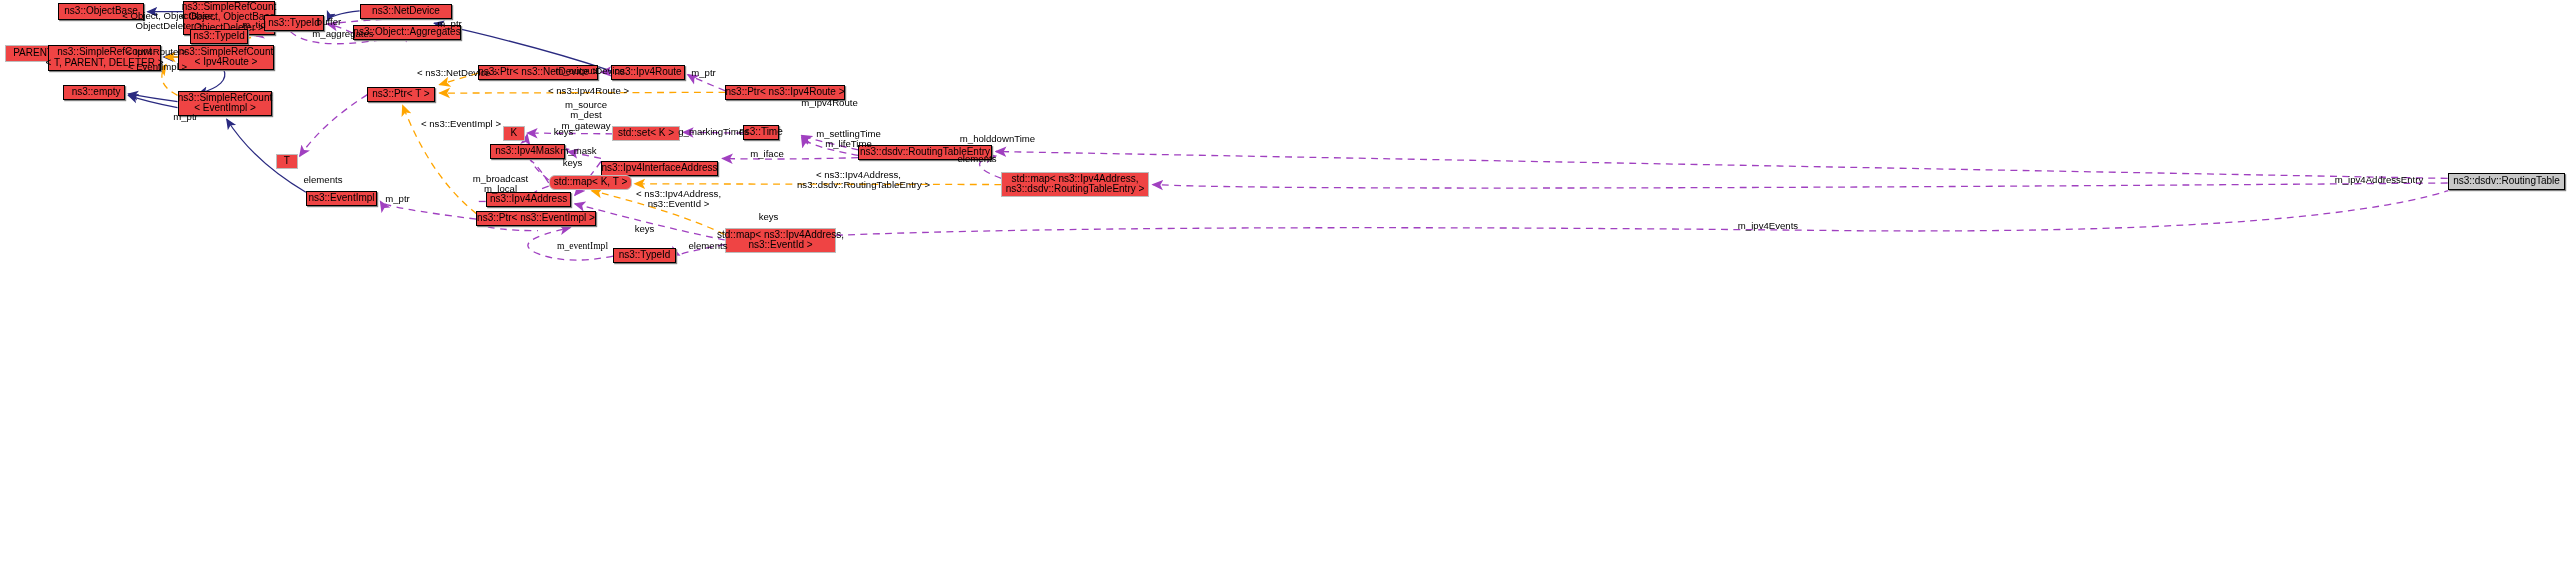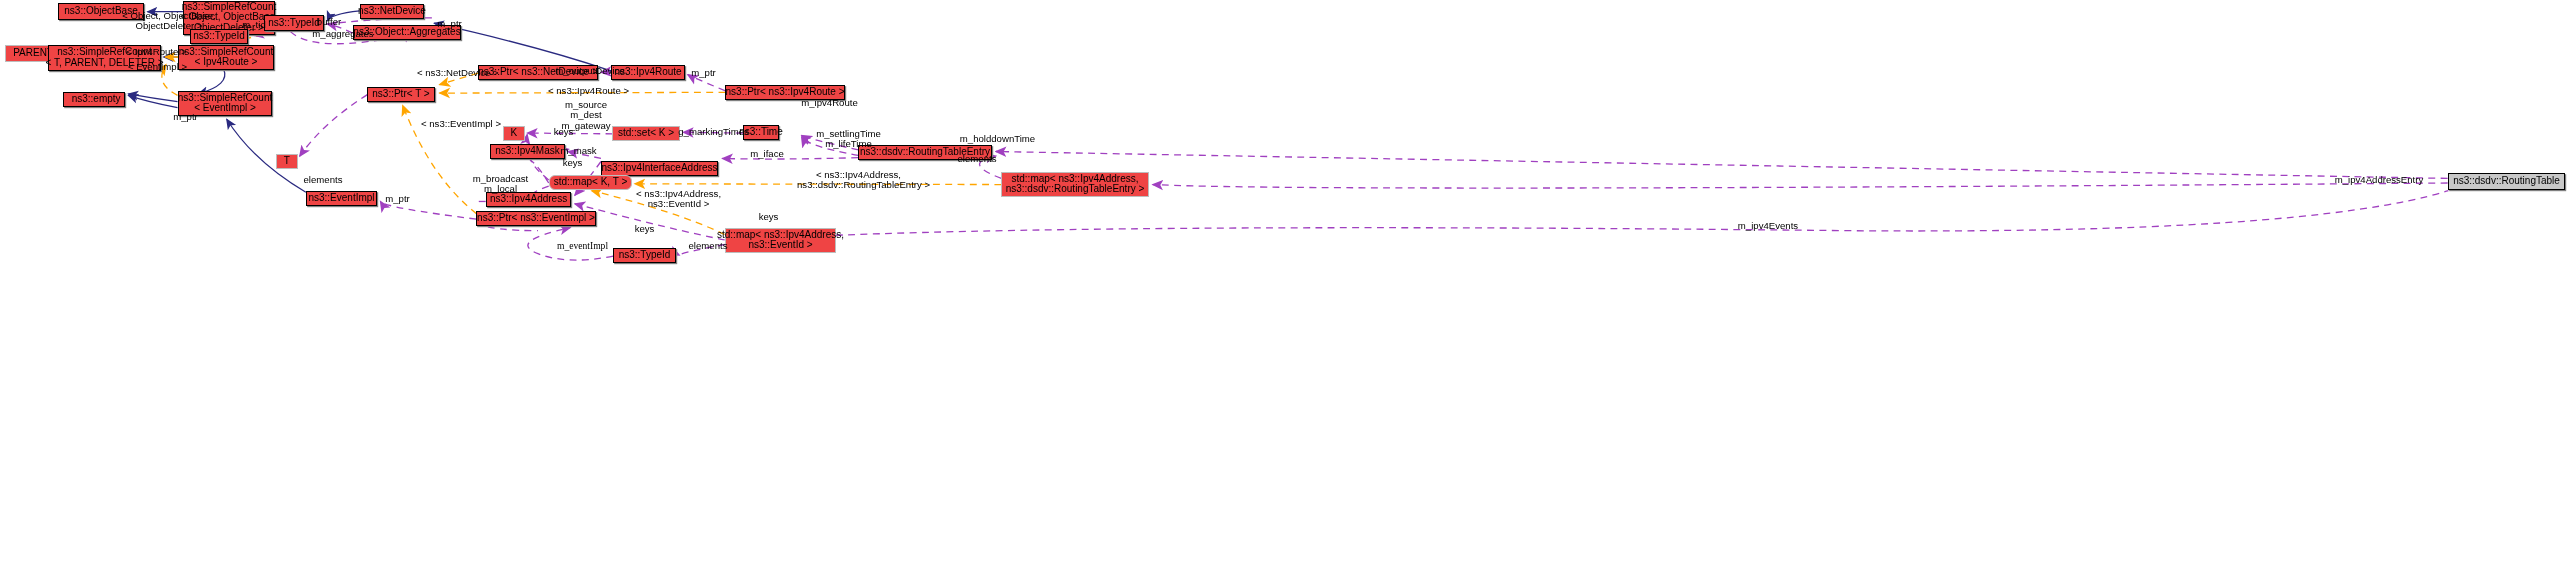--- a/index.html
+++ b/index.html
@@ -86,31 +86,31 @@
       <path d="M1088,306 Q1500,290 2400,300 Q3000,305 3186,248"></path>
       <path d="M620,290 Q640,300 700,300"></path>
     </g>
   </svg>
 
   <div id="nodes">
       <div class="node light" style="left: 4.6px; top: 45px; width: 57px; height: 17px;">PARENT</div>
       <div class="node solid" style="left: 58px; top: 3.1px; width: 86px; height: 17px;">ns3::ObjectBase</div>
       <div class="node solid" style="left: 48px; top: 45px; width: 113px; height: 26px;">ns3::SimpleRefCount
 &lt; T, PARENT, DELETER &gt;</div>
-      <div class="node solid" style="left: 63px; top: 92px; width: 62px; height: 15.4px; padding-left: 8px;">ns3::empty</div>
+      <div class="node solid" style="left: 63px; top: 85px; width: 62px; height: 15.4px; padding-left: 8px;">ns3::empty</div>
       <div class="node solid" style="left: 183px; top: 0.8px; width: 92px; height: 34px;">ns3::SimpleRefCount
 &lt; Object, ObjectBase,
 ObjectDeleter &gt;</div>
       <div class="node solid" style="left: 190px; top: 29px; width: 58px; height: 15.4px;">ns3::TypeId</div>
       <div class="node solid" style="left: 178px; top: 45px; width: 96px; height: 24.6px;">ns3::SimpleRefCount
 &lt; Ipv4Route &gt;</div>
       <div class="node solid" style="left: 178px; top: 91px; width: 94px; height: 24.6px;">ns3::SimpleRefCount
 &lt; EventImpl &gt;</div>
       <div class="node solid" style="left: 264px; top: 15.4px; width: 60px; height: 15.4px;">ns3::TypeId</div>
-      <div class="node solid" style="left: 360px; top: 3.8px; width: 64px; height: 15.4px;">ns3::NetDevice</div>
+      <div class="node solid" style="left: 360px; top: 3.8px; width: 92px; height: 15.4px;">ns3::NetDevice</div>
       <div class="node solid" style="left: 353px; top: 24.6px; width: 108px; height: 15.4px;">ns3::Object::Aggregates</div>
       <div class="node solid" style="left: 367px; top: 87px; width: 68px; height: 15.4px;">ns3::Ptr&lt; T &gt;</div>
       <div class="node light" style="left: 276px; top: 154px; width: 21.5px; height: 15.4px;">T</div>
       <div class="node solid" style="left: 306px; top: 191px; width: 71px; height: 15.4px;">ns3::EventImpl</div>
       <div class="node solid" style="left: 478px; top: 65px; width: 120px; height: 15.4px;">ns3::Ptr&lt; ns3::NetDevice &gt;</div>
       <div class="node solid" style="left: 611px; top: 65px; width: 74px; height: 15.4px;">ns3::Ipv4Route</div>
       <div class="node solid" style="left: 725px; top: 85px; width: 120px; height: 15.4px;">ns3::Ptr&lt; ns3::Ipv4Route &gt;</div>
       <div class="node light" style="left: 503px; top: 126px; width: 21.5px; height: 15.4px;">K</div>
       <div class="node light" style="left: 612px; top: 126px; width: 68px; height: 15.4px;">std::set&lt; K &gt;</div>
       <div class="node solid" style="left: 743px; top: 125px; width: 36px; height: 15.4px;">ns3::Time</div>

